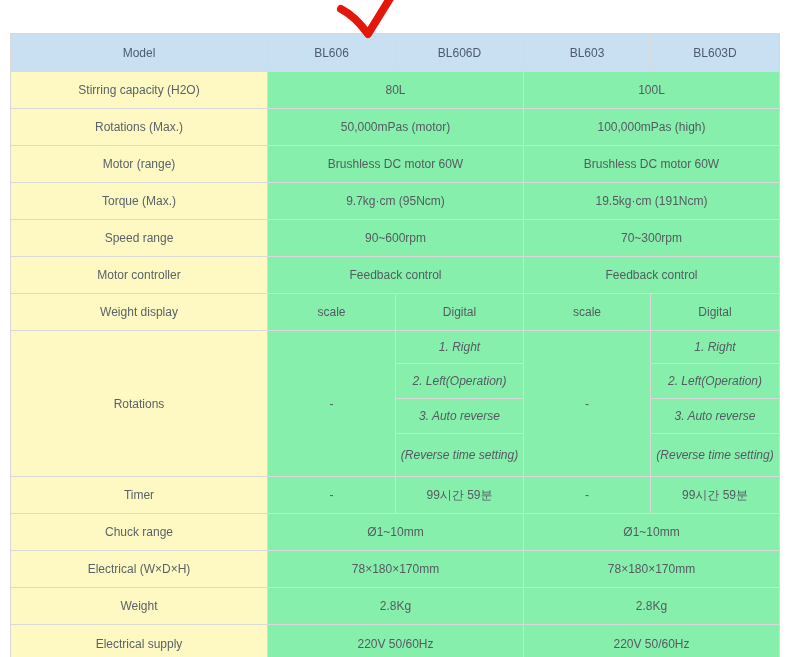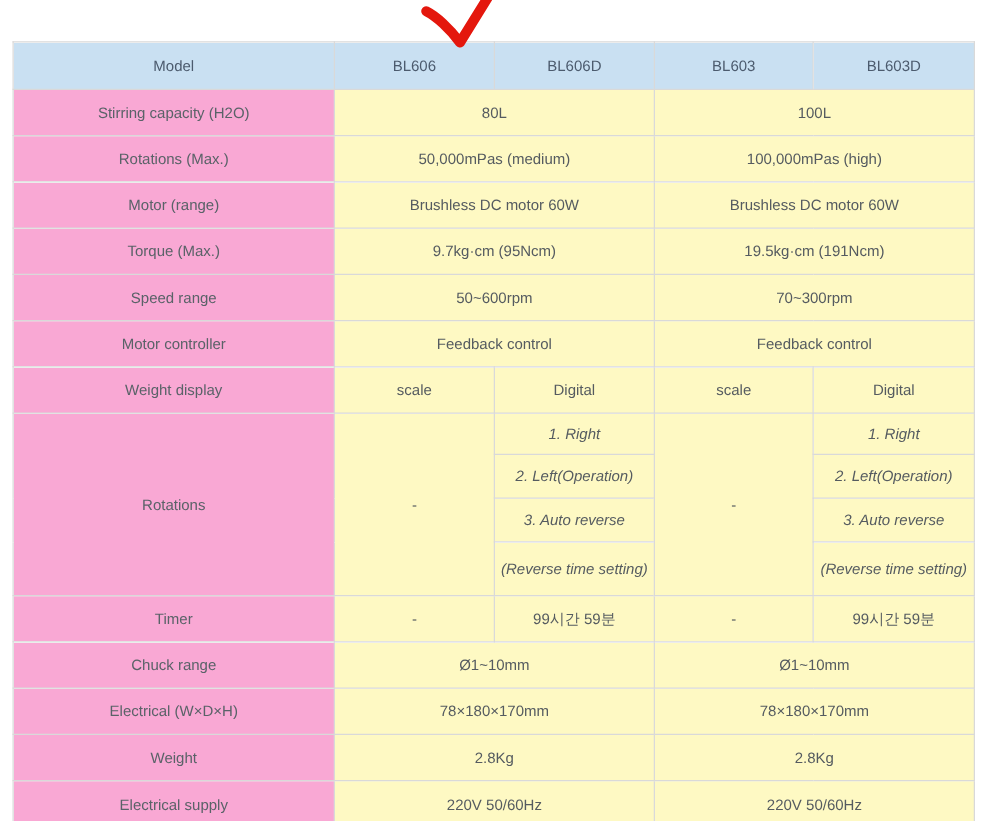--- a/index.html
+++ b/index.html
@@ -41,24 +41,24 @@
   tr.sub1 { height: 33px; }
   tr.sub2 { height: 35px; }
   tr.sub4 { height: 43px; }
   th.hdr {
     background: #c9e0f2;
     color: #4c5b6e;
     font-weight: bold;
     height: 37px;
   }
   td.lbl {
-    background: #f9a8d4;
+    background: #fef9c3;
     color: #5a6268;
   }
-  td.val { background: #fef9c3; }
+  td.val { background: #86efac; }
   td.subitem {
     text-align: left;
     padding-left: 9px;
     white-space: normal;
     line-height: 1.25;
     font-style: italic;
   }
   svg.checkmark {
     position: absolute;
     left: 330px;
@@ -90,39 +90,39 @@
     </tr>
 
     <tr class="std">
       <td class="lbl">Stirring capacity (H2O)</td>
       <td class="val" colspan="2">80L</td>
       <td class="val" colspan="2">100L</td>
     </tr>
 
     <tr class="std">
       <td class="lbl">Rotations (Max.)</td>
-      <td class="val" colspan="2">50,000mPas (medium)</td>
+      <td class="val" colspan="2">50,000mPas (motor)</td>
       <td class="val" colspan="2">100,000mPas (high)</td>
     </tr>
 
     <tr class="std">
       <td class="lbl">Motor (range)</td>
       <td class="val" colspan="2">Brushless DC motor 60W</td>
       <td class="val" colspan="2">Brushless DC motor 60W</td>
     </tr>
 
     <tr class="std">
       <td class="lbl">Torque (Max.)</td>
       <td class="val" colspan="2">9.7kg·cm (95Ncm)</td>
       <td class="val" colspan="2">19.5kg·cm (191Ncm)</td>
     </tr>
 
     <tr class="std">
       <td class="lbl">Speed range</td>
-      <td class="val" colspan="2">50~600rpm</td>
+      <td class="val" colspan="2">90~600rpm</td>
       <td class="val" colspan="2">70~300rpm</td>
     </tr>
 
     <tr class="std">
       <td class="lbl">Motor controller</td>
       <td class="val" colspan="2">Feedback control</td>
       <td class="val" colspan="2">Feedback control</td>
     </tr>
 
     <tr class="std">

